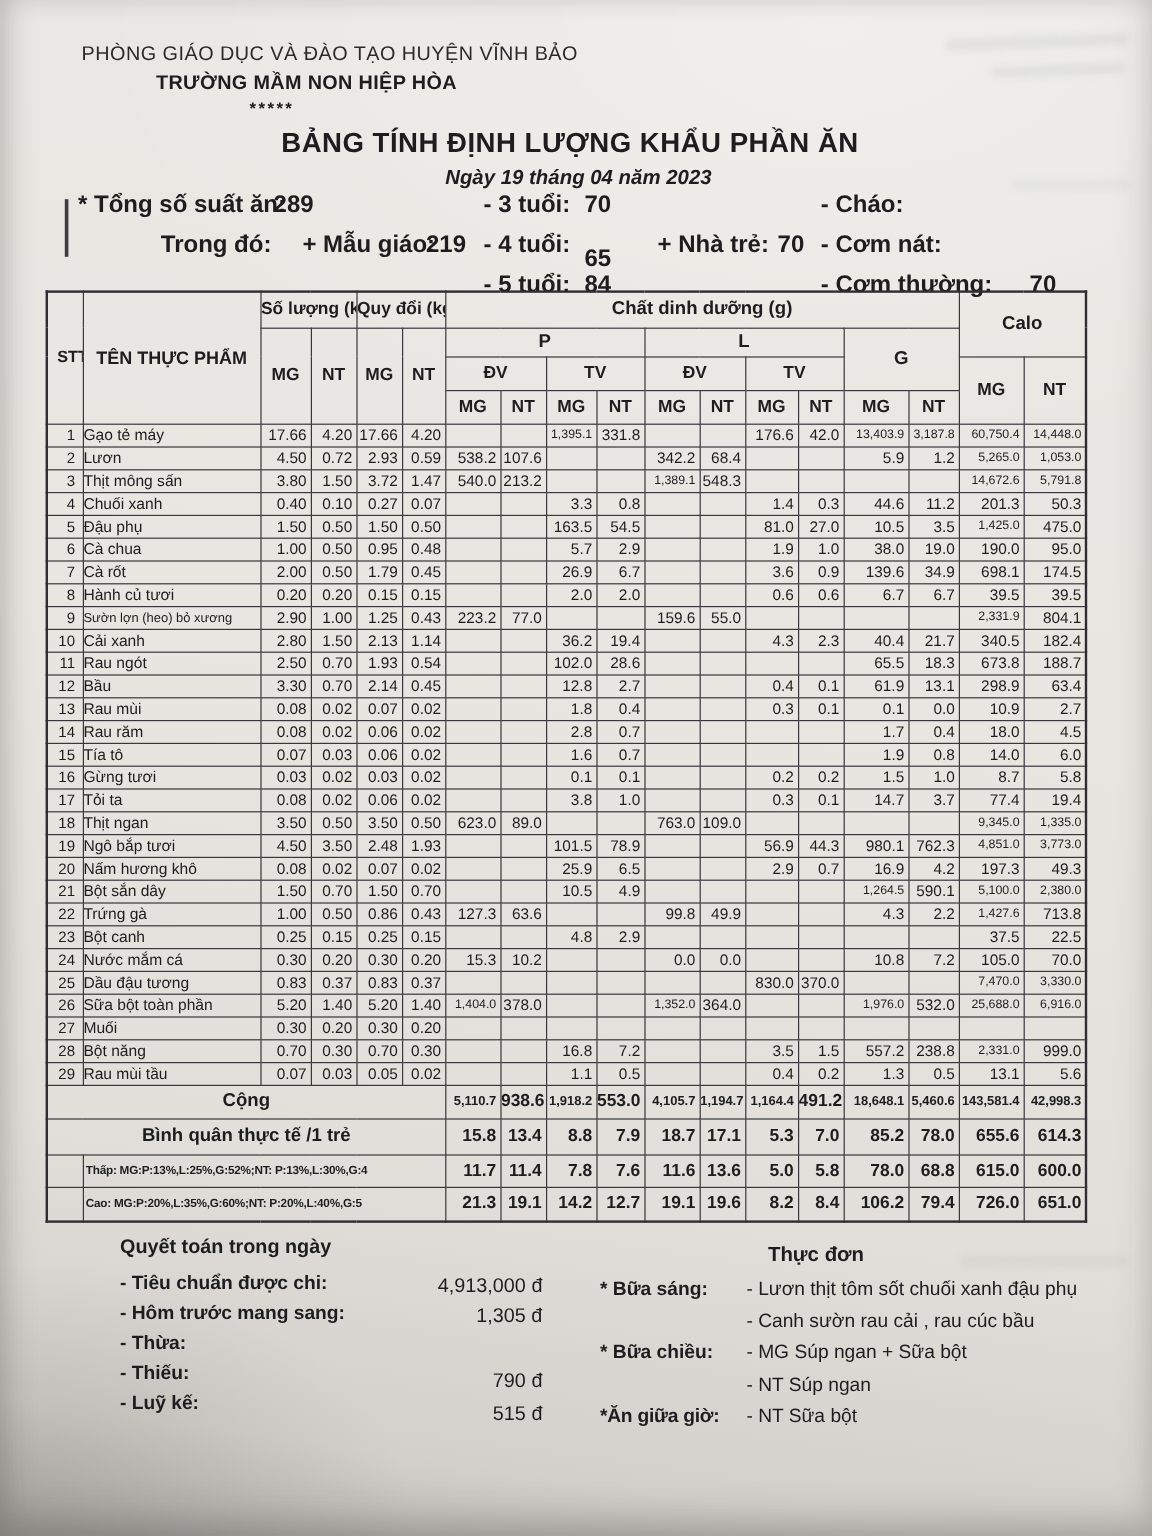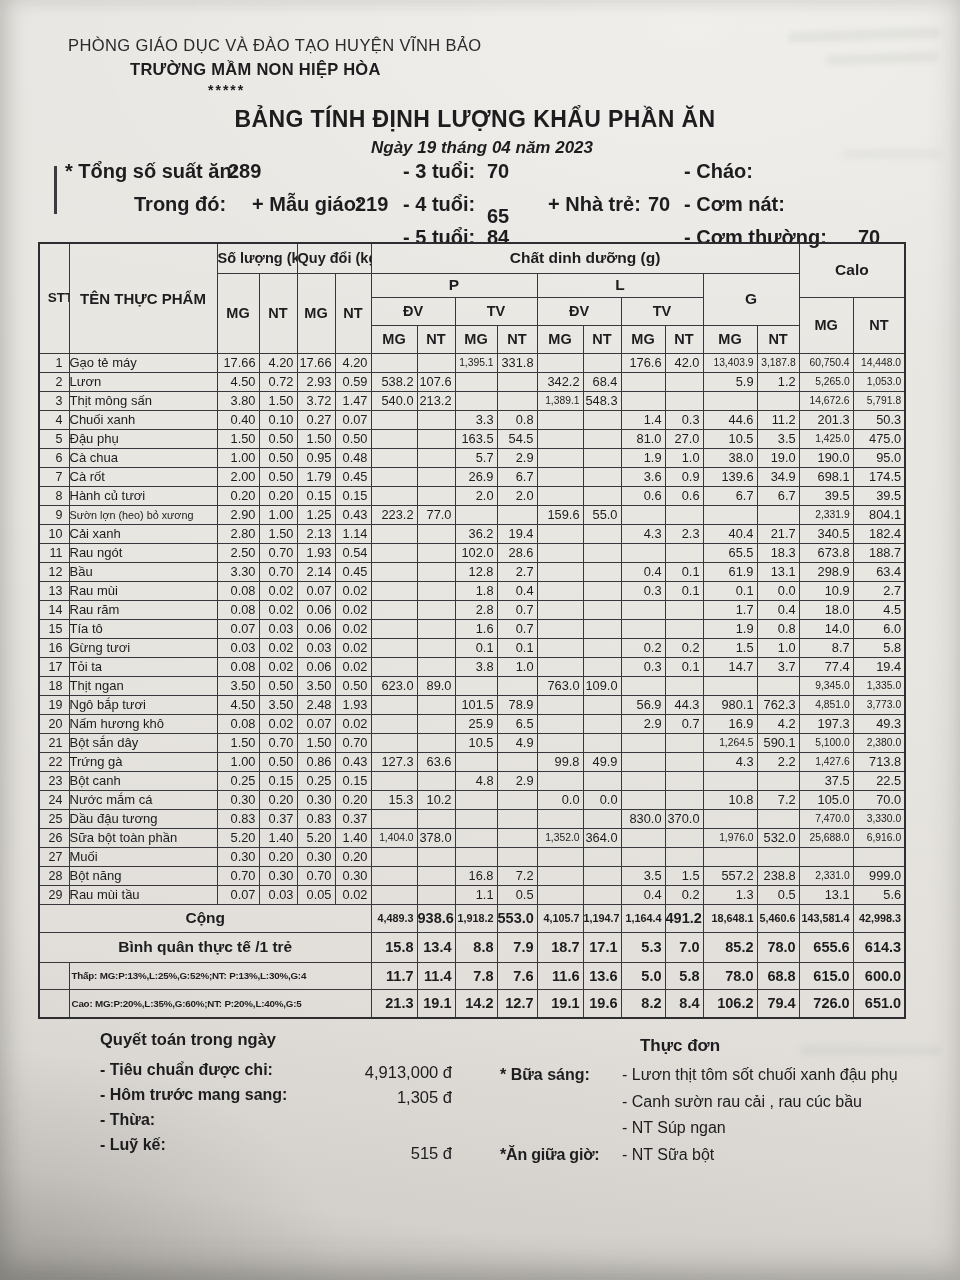--- a/index.html
+++ b/index.html
@@ -733,21 +733,21 @@
         <td class="num"></td>
         <td class="num">0.4</td>
         <td class="num">0.2</td>
         <td class="num">1.3</td>
         <td class="num">0.5</td>
         <td class="num">13.1</td>
         <td class="num">5.6</td>
       </tr>
       <tr class="cong">
         <td colspan="6" class="lab">Cộng</td>
-        <td class="num sm">4,489.3</td>
+        <td class="num sm">5,110.7</td>
         <td class="num">938.6</td>
         <td class="num sm">1,918.2</td>
         <td class="num">553.0</td>
         <td class="num sm">4,105.7</td>
         <td class="num sm">1,194.7</td>
         <td class="num sm">1,164.4</td>
         <td class="num">491.2</td>
         <td class="num sm">18,648.1</td>
         <td class="num sm">5,460.6</td>
         <td class="num sm">143,581.4</td>
@@ -801,34 +801,39 @@
         <td class="num">651.0</td>
       </tr>
     </tbody>
 </table>
 
 <div class="abs settle">
   <div class="hd">Quyết toán trong ngày</div>
   <div class="row"><span class="lab">- Tiêu chuẩn được chi:</span><span class="val">4,913,000 đ</span></div>
   <div class="row"><span class="lab">- Hôm trước mang sang:</span><span class="val">1,305 đ</span></div>
   <div class="row"><span class="lab">- Thừa:</span><span class="val"></span></div>
+  <div class="row"><span class="lab">- Thiếu:</span><span class="val" style="top:6px">790 đ</span></div>
   <div class="row"><span class="lab">- Luỹ kế:</span><span class="val" style="top:8px">515 đ</span></div>
 </div>
 
 <div class="abs menu">
   <div class="hd">Thực đơn</div>
   <div class="row">
       <span class="lab">* Bữa sáng:</span>
       <span class="itm">- Lươn thịt tôm sốt chuối xanh đậu phụ</span>
     </div>
   <div class="row">
       <span class="lab"></span>
       <span class="itm">- Canh sườn rau cải , rau cúc bầu</span>
     </div>
   <div class="row">
+      <span class="lab">* Bữa chiều:</span>
+      <span class="itm">- MG Súp ngan + Sữa bột</span>
+    </div>
+  <div class="row">
       <span class="lab"></span>
       <span class="itm">- NT Súp ngan</span>
     </div>
   <div class="row">
       <span class="lab" style="letter-spacing:-.2px">*Ăn giữa giờ:</span>
       <span class="itm">- NT Sữa bột</span>
     </div>
 </div>
 
 </body></html>

